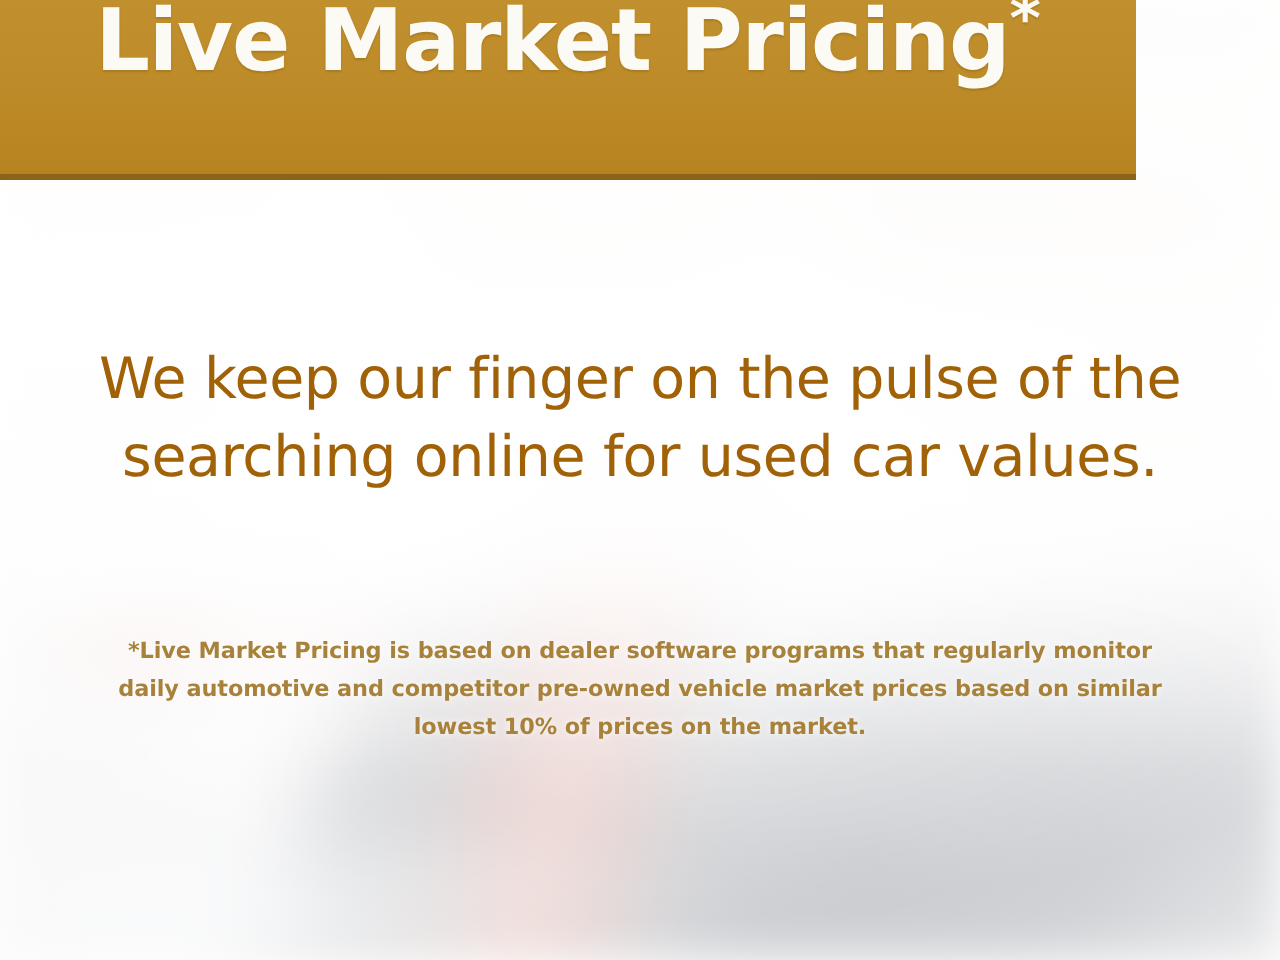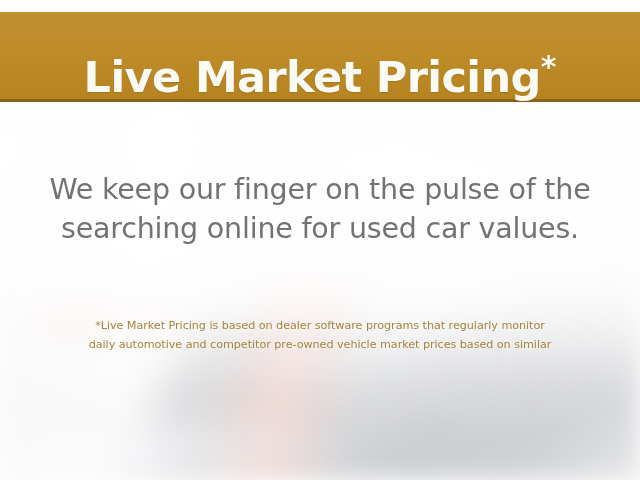--- a/index.html
+++ b/index.html
@@ -117,25 +117,25 @@
         rgba(255,255,255,0.72) 100%);
   }
   .bg-wash-radial {
     background:
       radial-gradient(ellipse 460px 210px at 320px 250px,
         rgba(255,255,255,0.78) 0%, rgba(255,255,255,0.30) 62%, rgba(255,255,255,0) 100%);
   }
 
   
   .banner {
-    position:absolute; left:0; top:12px;
-    width:640px; height:90px;
+    position:absolute; left:0; top:0;
+    width:568px; height:90px;
     background:linear-gradient(to bottom, #c1902e 0%, #bd8a28 55%, #b5831f 100%);
     border-bottom:3px solid #8c631a;
-    display:flex; align-items:flex-end; justify-content:center;
+    display:flex; align-items:flex-start; justify-content:center;
     z-index:5;
   }
   .banner-title {
     color:#fcfaf4;
     font-family:"DejaVu Sans", sans-serif;
     font-size:43px;
     font-weight:bold;
     letter-spacing:-0.6px;
     line-height:1;
     white-space:nowrap;
@@ -149,42 +149,42 @@
   }
 
   
   .headline {
     position:absolute;
     left:0; top:170px; width:640px;
     text-align:center;
     z-index:4;
   }
   .headline-line {
-    color:#737373;
+    color:#a16207;
     font-family:"DejaVu Sans", sans-serif;
     font-size:28.5px;
     font-weight:normal;
     line-height:39px;
     letter-spacing:-0.2px;
     white-space:nowrap;
     text-shadow:0 0 6px rgba(255,255,255,0.95), 0 1px 0 rgba(255,255,255,0.8);
   }
 
   
   .disclaimer {
     position:absolute;
     left:0; top:316px; width:640px;
     text-align:center;
     z-index:4;
   }
   .disclaimer-line {
     color:#a8823a;
     font-family:"DejaVu Sans", sans-serif;
     font-size:11.2px;
-    font-weight:normal;
+    font-weight:bold;
     line-height:19px;
     letter-spacing:-0.05px;
     white-space:nowrap;
     text-shadow:0 0 4px rgba(255,255,255,0.9);
   }
 </style>
 </head>
 <body>
 
 <div id="slide">
@@ -205,15 +205,16 @@
   </div>
 
   <div class="headline">
     <div class="headline-line">We keep our finger on the pulse of the</div>
     <div class="headline-line">searching online for used car values.</div>
   </div>
 
   <div class="disclaimer">
     <div class="disclaimer-line">*Live Market Pricing is based on dealer software programs that regularly monitor</div>
     <div class="disclaimer-line">daily automotive and competitor pre-owned vehicle market prices based on similar</div>
+    <div class="disclaimer-line">lowest 10% of prices on the market.</div>
   </div>
 
 </div>
 
 </body></html>

